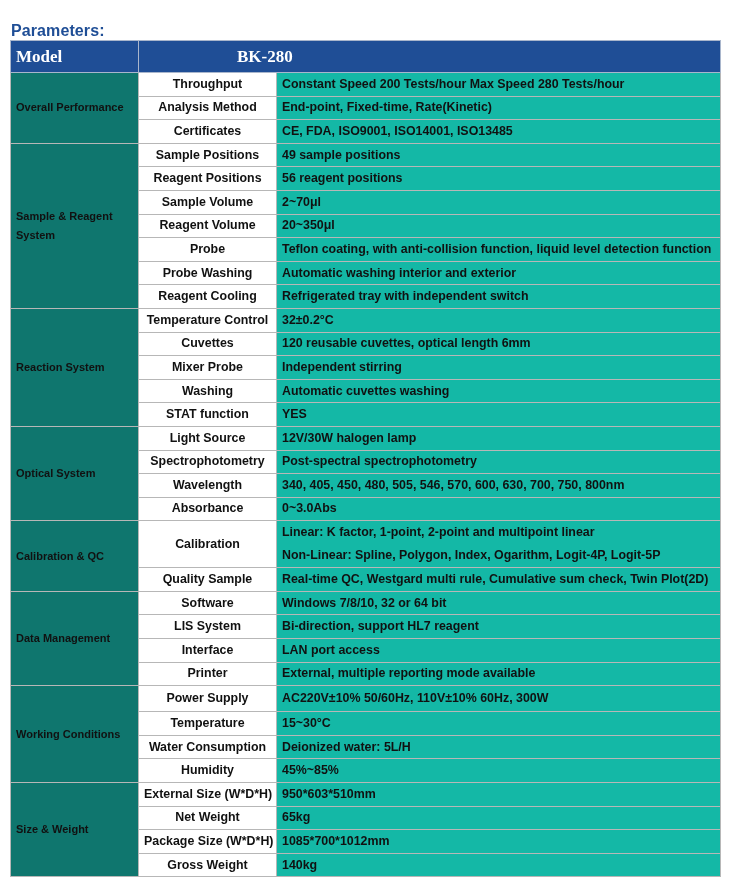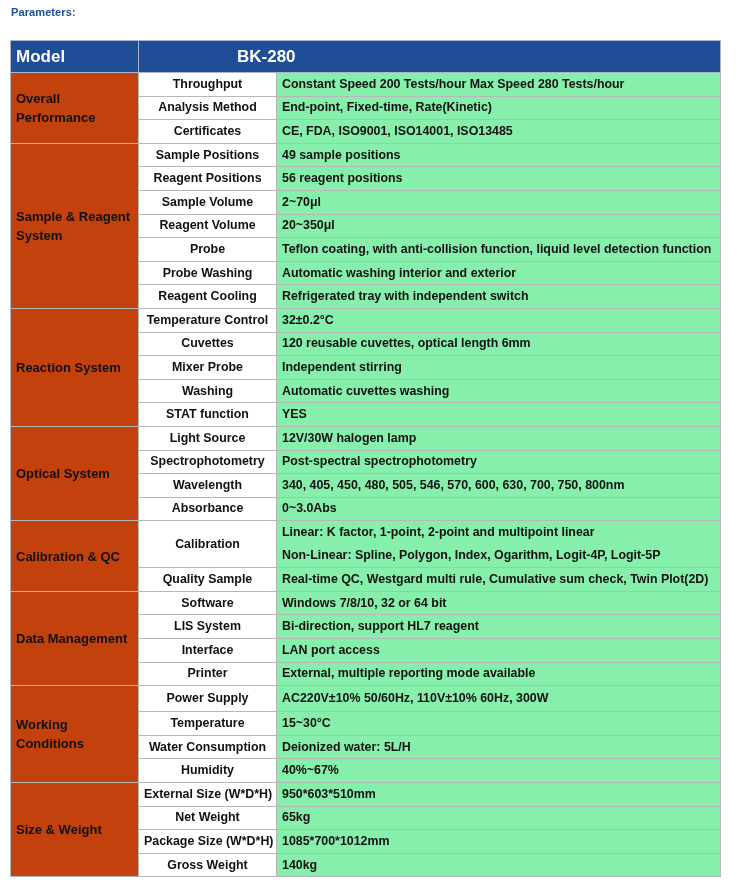--- a/index.html
+++ b/index.html
@@ -1,34 +1,34 @@
 <!DOCTYPE html>
 <html><head>
 <meta charset="utf-8">
 <style>
   html, body { margin: 0; padding: 0; background: #ffffff; }
   body { width: 750px; height: 883px; position: relative; overflow: hidden;
          font-family: "Liberation Sans", sans-serif; }
-  .title { position: absolute; left: 11px; top: 6px; font-size: 11px; font-weight: bold;
+  .title { position: absolute; left: 11px; top: 22px; font-size: 16px; font-weight: bold;
            color: #1f4e96; letter-spacing: 0.1px; }
   table.spec { position: absolute; left: 10px; top: 40px; width: 710px;
                border-collapse: collapse; table-layout: fixed; }
   table.spec col.c1 { width: 128px; }
   table.spec col.c2 { width: 138px; }
   table.spec col.c3 { width: 444px; }
   table.spec th { background: #1f4e96; color: #ffffff; font-size: 17px; font-weight: bold;
-                  height: 31px; padding: 0 5px; text-align: left; border: 1px solid #a9b6cc; }
+                  height: 31px; padding: 0 5px; text-align: left; border: 1px solid #a9b6cc; font-family: Liberation Serif, serif; }
   table.spec th.model-value { text-align: left; padding-left: 98px; }
   table.spec td { font-size: 12.4px; font-weight: bold; color: #111; border: 1px solid #b7b7b7;
                   padding: 0 5px; height: 22.6px; line-height: 15px; white-space: nowrap;
                   overflow: hidden; }
-  table.spec td.cat { background: #c2410c; color: #111; white-space: normal; line-height: 19px;
-                      font-size: 13px; }
+  table.spec td.cat { background: #0f766e; color: #111; white-space: normal; line-height: 19px;
+                      font-size: 11px; }
   table.spec td.key { background: #ffffff; text-align: center; }
-  table.spec td.val { background: #86efac; }
+  table.spec td.val { background: #14b8a6; }
   table.spec tr.tall td { height: 46px; }
   table.spec tr.tall td.val { line-height: 23px; }
   table.spec tr.mid td { height: 25px; }
   .line { display: block; }
 </style>
 </head>
 <body>
 
 <div class="title">Parameters:</div>
 
@@ -162,21 +162,21 @@
       <tr>
         <td class="key">Temperature</td>
         <td class="val">15~30°C</td>
       </tr>
       <tr>
         <td class="key">Water Consumption</td>
         <td class="val">Deionized water: 5L/H</td>
       </tr>
       <tr>
         <td class="key">Humidity</td>
-        <td class="val">40%~67%</td>
+        <td class="val">45%~85%</td>
       </tr>
       <tr>
         <td class="cat" rowspan="4">Size &amp; Weight</td>
         <td class="key">External Size (W*D*H)</td>
         <td class="val">950*603*510mm</td>
       </tr>
       <tr>
         <td class="key">Net Weight</td>
         <td class="val">65kg</td>
       </tr>

